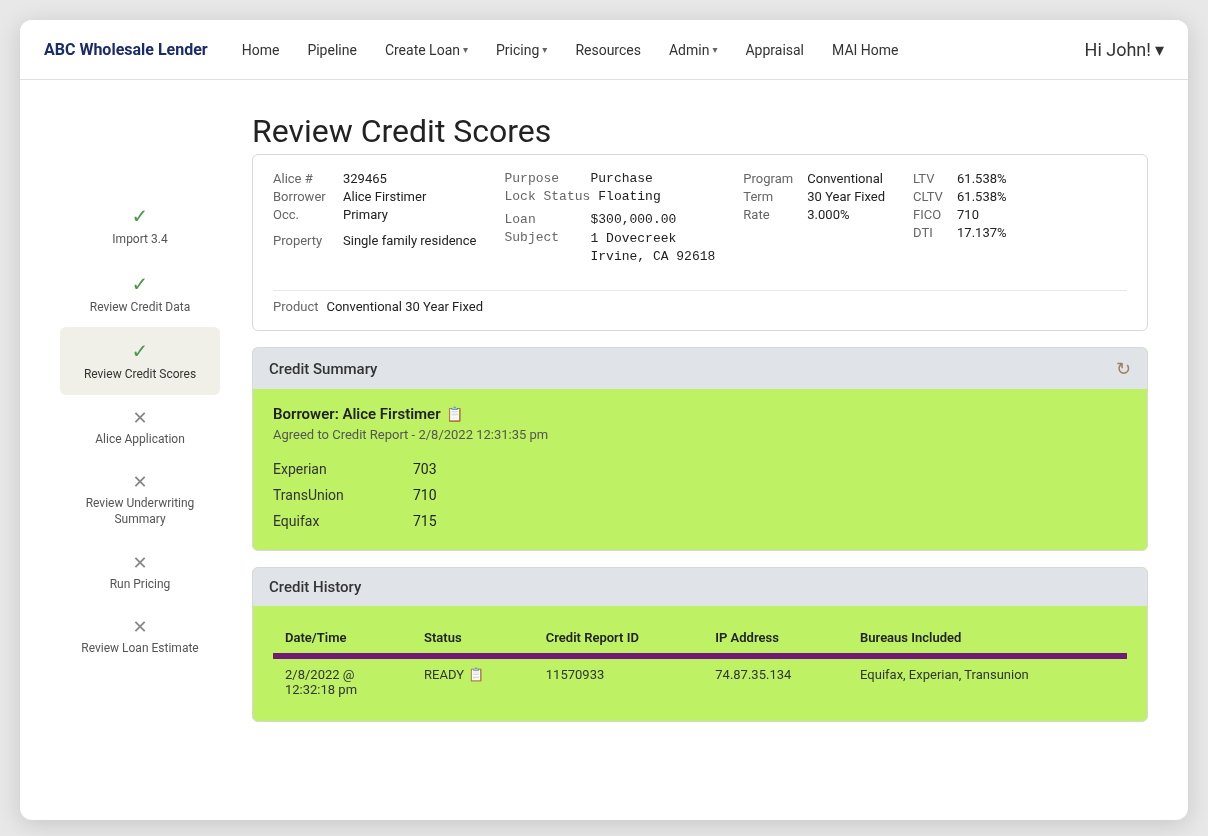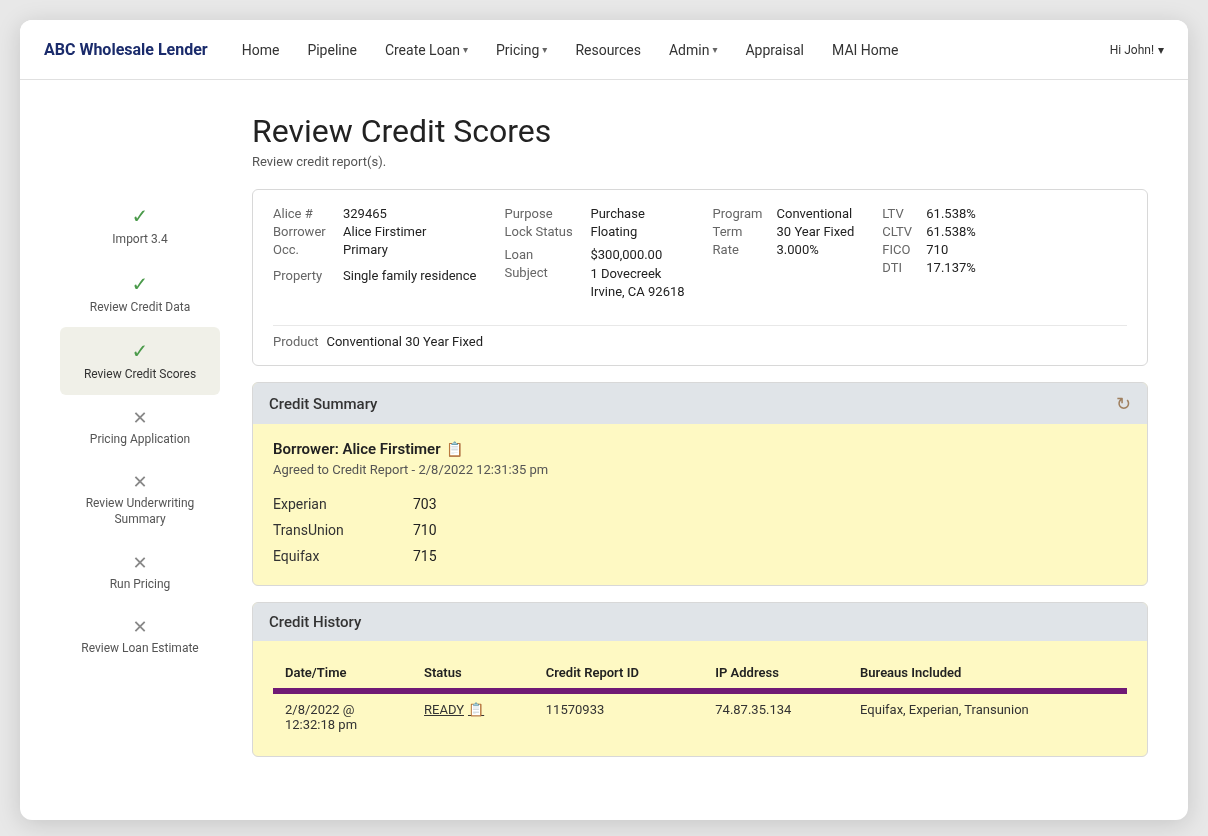--- a/index.html
+++ b/index.html
@@ -46,21 +46,21 @@
       display: flex;
       align-items: center;
       gap: 3px;
     }
     .nav-item .caret {
       font-size: 10px;
       color: #666;
     }
     .nav-spacer { flex: 1; }
     .nav-user {
-      font-size: 12px;
+      font-size: 18px;
       color: #333;
       cursor: pointer;
       display: flex;
       align-items: center;
       gap: 4px;
     }
 
     
     .content {
       display: flex;
@@ -131,21 +131,21 @@
       border-top: 1px solid #e8e8e8;
       margin: 8px 0;
     }
 
     
     .section-panel {
       border: 1px solid #d8d8d8;
       border-radius: 6px;
       margin-bottom: 16px;
       overflow: hidden;
-      background: #fef9c3;
+      background: #bef264;
     }
     .section-header {
       background: #e0e4e8;
       padding: 10px 16px;
       font-size: 15px;
       font-weight: 500;
       color: #333;
       display: flex;
       align-items: center;
       justify-content: space-between;
@@ -204,21 +204,20 @@
     .history-table td {
       padding: 8px 12px;
       color: #333;
       vertical-align: top;
     }
     .status-badge {
       display: inline-flex;
       align-items: center;
       gap: 4px;
       color: #333;
-      text-decoration: underline;
     }
   </style>
 </head>
 <body>
 
 <div class="window">
 
   <nav class="navbar">
     <span class="nav-brand">ABC Wholesale Lender</span>
     <span class="nav-item">Home</span>
@@ -246,39 +245,38 @@
       <div class="sidebar-item">
         <span class="icon check">✓</span>
         <span class="label">Review Credit Data</span>
       </div>
       <div class="sidebar-item active">
         <span class="icon check">✓</span>
         <span class="label">Review Credit Scores</span>
       </div>
       <div class="sidebar-item">
         <span class="icon cross">✕</span>
-        <span class="label">Pricing Application</span>
+        <span class="label">Alice Application</span>
       </div>
       <div class="sidebar-item">
         <span class="icon cross">✕</span>
         <span class="label">Review Underwriting Summary</span>
       </div>
       <div class="sidebar-item">
         <span class="icon cross">✕</span>
         <span class="label">Run Pricing</span>
       </div>
       <div class="sidebar-item">
         <span class="icon cross">✕</span>
         <span class="label">Review Loan Estimate</span>
       </div>
     </aside>
 
     <div class="page-area">
       <h1 class="page-title">Review Credit Scores</h1>
-      <p class="page-subtitle">Review credit report(s).</p>
 
       <div class="loan-card">
         <div style="display:flex; gap:0; font-size:13px;">
 
           <div style="margin-right:28px;">
             <div style="display:flex; gap:8px; margin-bottom:3px;">
               <span style="color:#666; min-width:62px;">Alice #</span>
               <span style="color:#222;">329465</span>
             </div>
             <div style="display:flex; gap:8px; margin-bottom:3px;">
@@ -288,21 +286,21 @@
             <div style="display:flex; gap:8px; margin-bottom:11px;">
               <span style="color:#666; min-width:62px;">Occ.</span>
               <span style="color:#222;">Primary</span>
             </div>
             <div style="display:flex; gap:8px; margin-bottom:19px;">
               <span style="color:#666; min-width:62px;">Property</span>
               <span style="color:#222;">Single family residence</span>
             </div>
           </div>
 
-          <div style="margin-right:28px;">
+          <div style="margin-right:28px;font-family:Liberation Mono, monospace;">
             <div style="display:flex; gap:8px; margin-bottom:3px;">
               <span style="color:#666; min-width:78px;">Purpose</span>
               <span style="color:#222;">Purchase</span>
             </div>
             <div style="display:flex; gap:8px; margin-bottom:8px;">
               <span style="color:#666; min-width:78px;">Lock Status</span>
               <span style="color:#222;">Floating</span>
             </div>
             <div style="display:flex; gap:8px; margin-bottom:3px;">
               <span style="color:#666; min-width:78px;">Loan</span>

